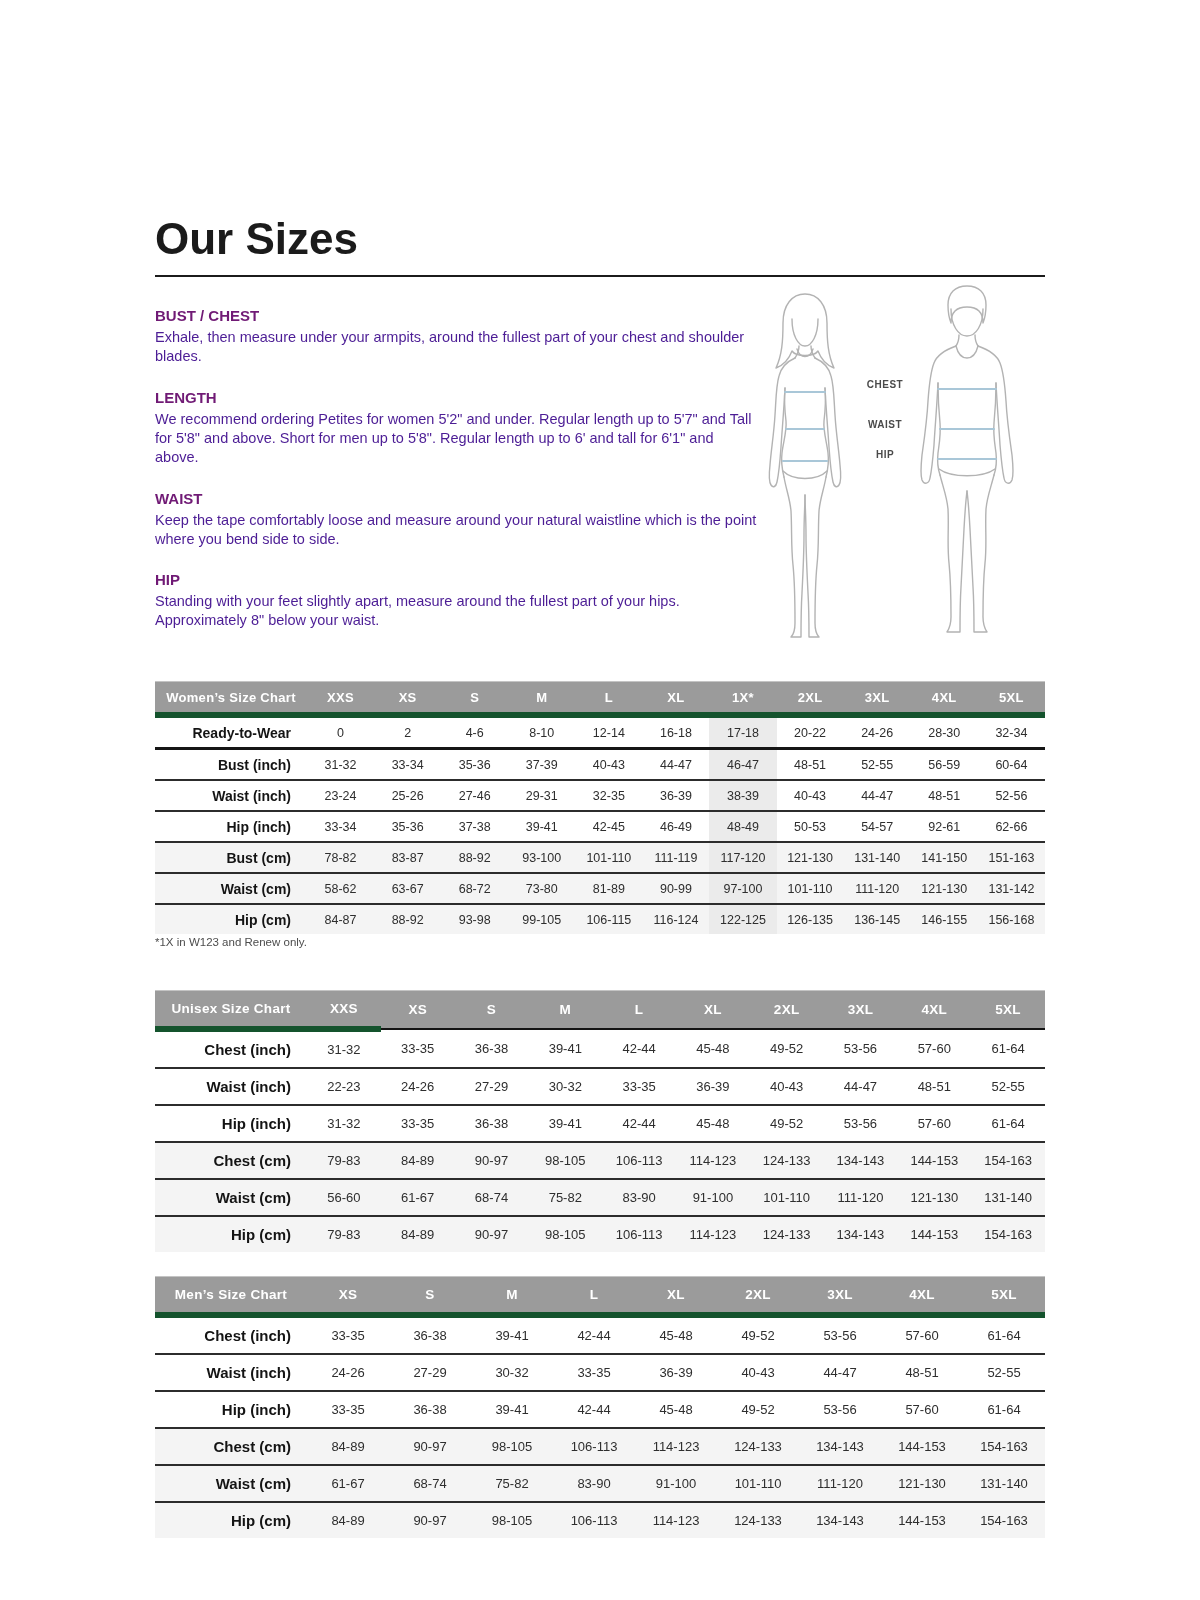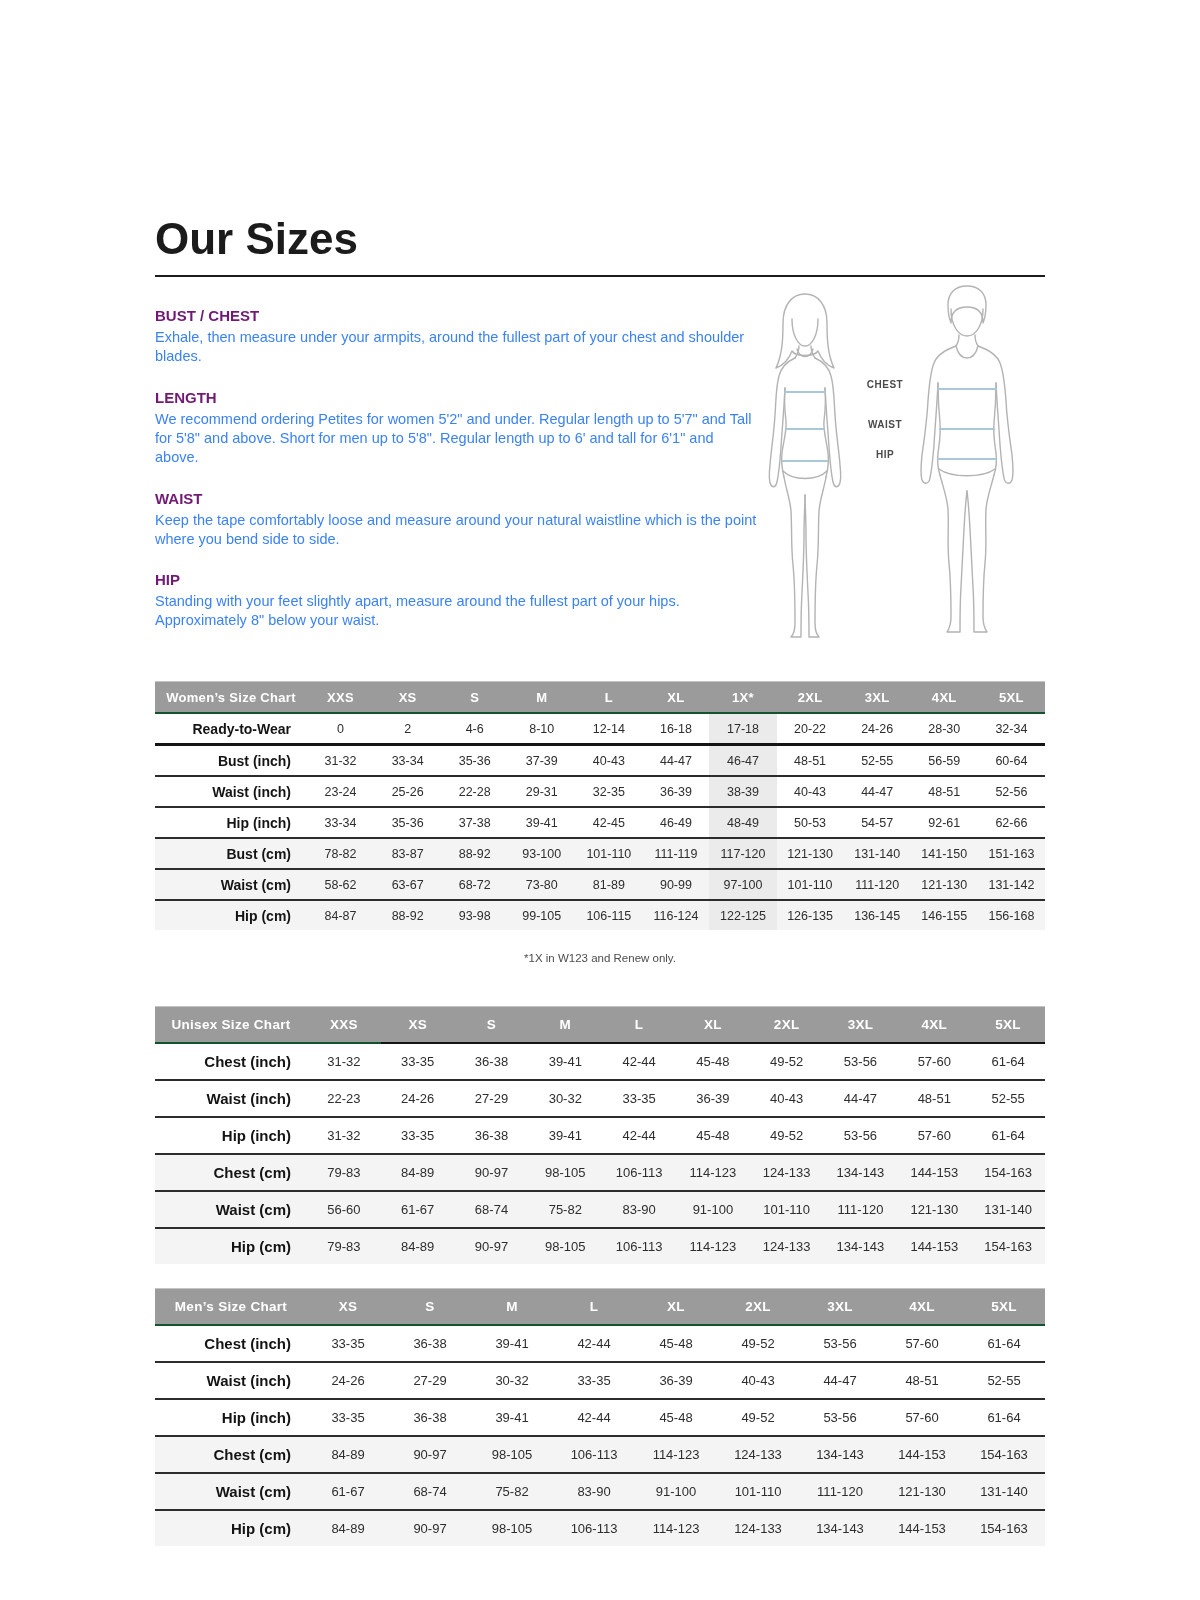--- a/index.html
+++ b/index.html
@@ -7,57 +7,57 @@
         font-family:"Liberation Sans",sans-serif;color:#222;}
   .content{position:absolute;left:155px;top:0;width:890px;}
 
   h1.title{margin:216px 0 0;font-size:44px;line-height:1.05;font-weight:700;color:#1b1b1b;}
   .title-rule{height:2px;background:#1b1b1b;margin-top:13px;}
 
   .intro{position:relative;margin-top:30px;min-height:350px;}
   .instructions{width:602px;}
   .howto{font-size:15px;font-weight:800;color:#1b1b1b;letter-spacing:.2px;}
   .sec-head{font-size:15px;font-weight:800;margin:22px 0 4px;color:#701a75;}
-  .sec-body{font-size:14.5px;line-height:1.33;margin:0;color:#3b82f6;}
+  .sec-body{font-size:14.5px;line-height:1.33;margin:0;color:#4c1d95;}
 
   .figures{position:absolute;top:-24px;right:0;width:290px;height:354px;}
   .fig-woman{position:absolute;left:0;top:6px;}
   .fig-man{position:absolute;left:152px;top:0;}
   .figures svg path{fill:none;stroke:var(--outline,#b3b3b3);stroke-width:1.4;stroke-linecap:round;stroke-linejoin:round;}
   .figures svg path.mline{stroke:var(--mline,#a9c7d8);stroke-width:2.2;}
   .fig-label{position:absolute;left:98px;width:64px;text-align:center;font-size:10px;
              font-weight:700;color:#4a4a4a;letter-spacing:.5px;}
   .fl0{top:96px}.fl1{top:136px}.fl2{top:166px}
 
   .tblwrap{width:890px;}
   .w-women{margin-top:24px;}
   .w-unisex{margin-top:42px;}
   .w-men{margin-top:24px;}
   table.sizes-table{border-collapse:collapse;table-layout:fixed;width:890px;border-top:1px solid #c4c4c4;}
   thead th{background:var(--hdr,#9b9b9b);color:#fff;font-weight:700;letter-spacing:.3px;
-           border-bottom:2px solid #14532d;}
+           border-bottom:6px solid #14532d;}
   th.col-label{width:150px;font-size:12.5px;}
   td{text-align:center;color:#2e2e2e;}
   td.row-label{font-weight:700;text-align:right;padding-right:16px;color:#141414;}
 
   .t-women thead th{height:28px;font-size:13px;}
   .t-women td{height:27px;font-size:12.5px;}
   .t-women td.row-label{font-size:14px;}
   .t-unisex thead th,.t-men thead th{height:33px;font-size:13.5px;}
   .t-unisex td,.t-men td{height:33px;font-size:13px;}
   .t-unisex td.row-label,.t-men td.row-label{font-size:15px;}
 
   tbody tr td{border-top:2px solid #2c2c2c;}
   tbody tr:first-child td{border-top:none;}
   tr.rtw td{border-bottom:3px solid #151515;}
   tr.shaded{background:var(--shade,#f4f4f4);}
   td.hl{background:var(--hl,#ebebeb);}
   th.hdr-ul{border-bottom:2.5px solid #141414;}
 
-  .footnote{text-align:center;font-size:11.5px;color:#4d4d4d;margin-top:22px;}
+  .footnote{text-align:left;font-size:11.5px;color:#4d4d4d;margin-top:2px;}
 </style>
 </head>
 <body>
 
 <div class="page">
   <div class="content">
 
     <h1 class="title">Our Sizes</h1>
     <div class="title-rule"></div>
 
@@ -169,21 +169,21 @@
                 <td class="hl">46-47</td>
                 <td>48-51</td>
                 <td>52-55</td>
                 <td>56-59</td>
                 <td>60-64</td>
               </tr>
               <tr>
                 <td class="row-label">Waist (inch)</td>
                 <td>23-24</td>
                 <td>25-26</td>
-                <td>22-28</td>
+                <td>27-46</td>
                 <td>29-31</td>
                 <td>32-35</td>
                 <td>36-39</td>
                 <td class="hl">38-39</td>
                 <td>40-43</td>
                 <td>44-47</td>
                 <td>48-51</td>
                 <td>52-56</td>
               </tr>
               <tr>

